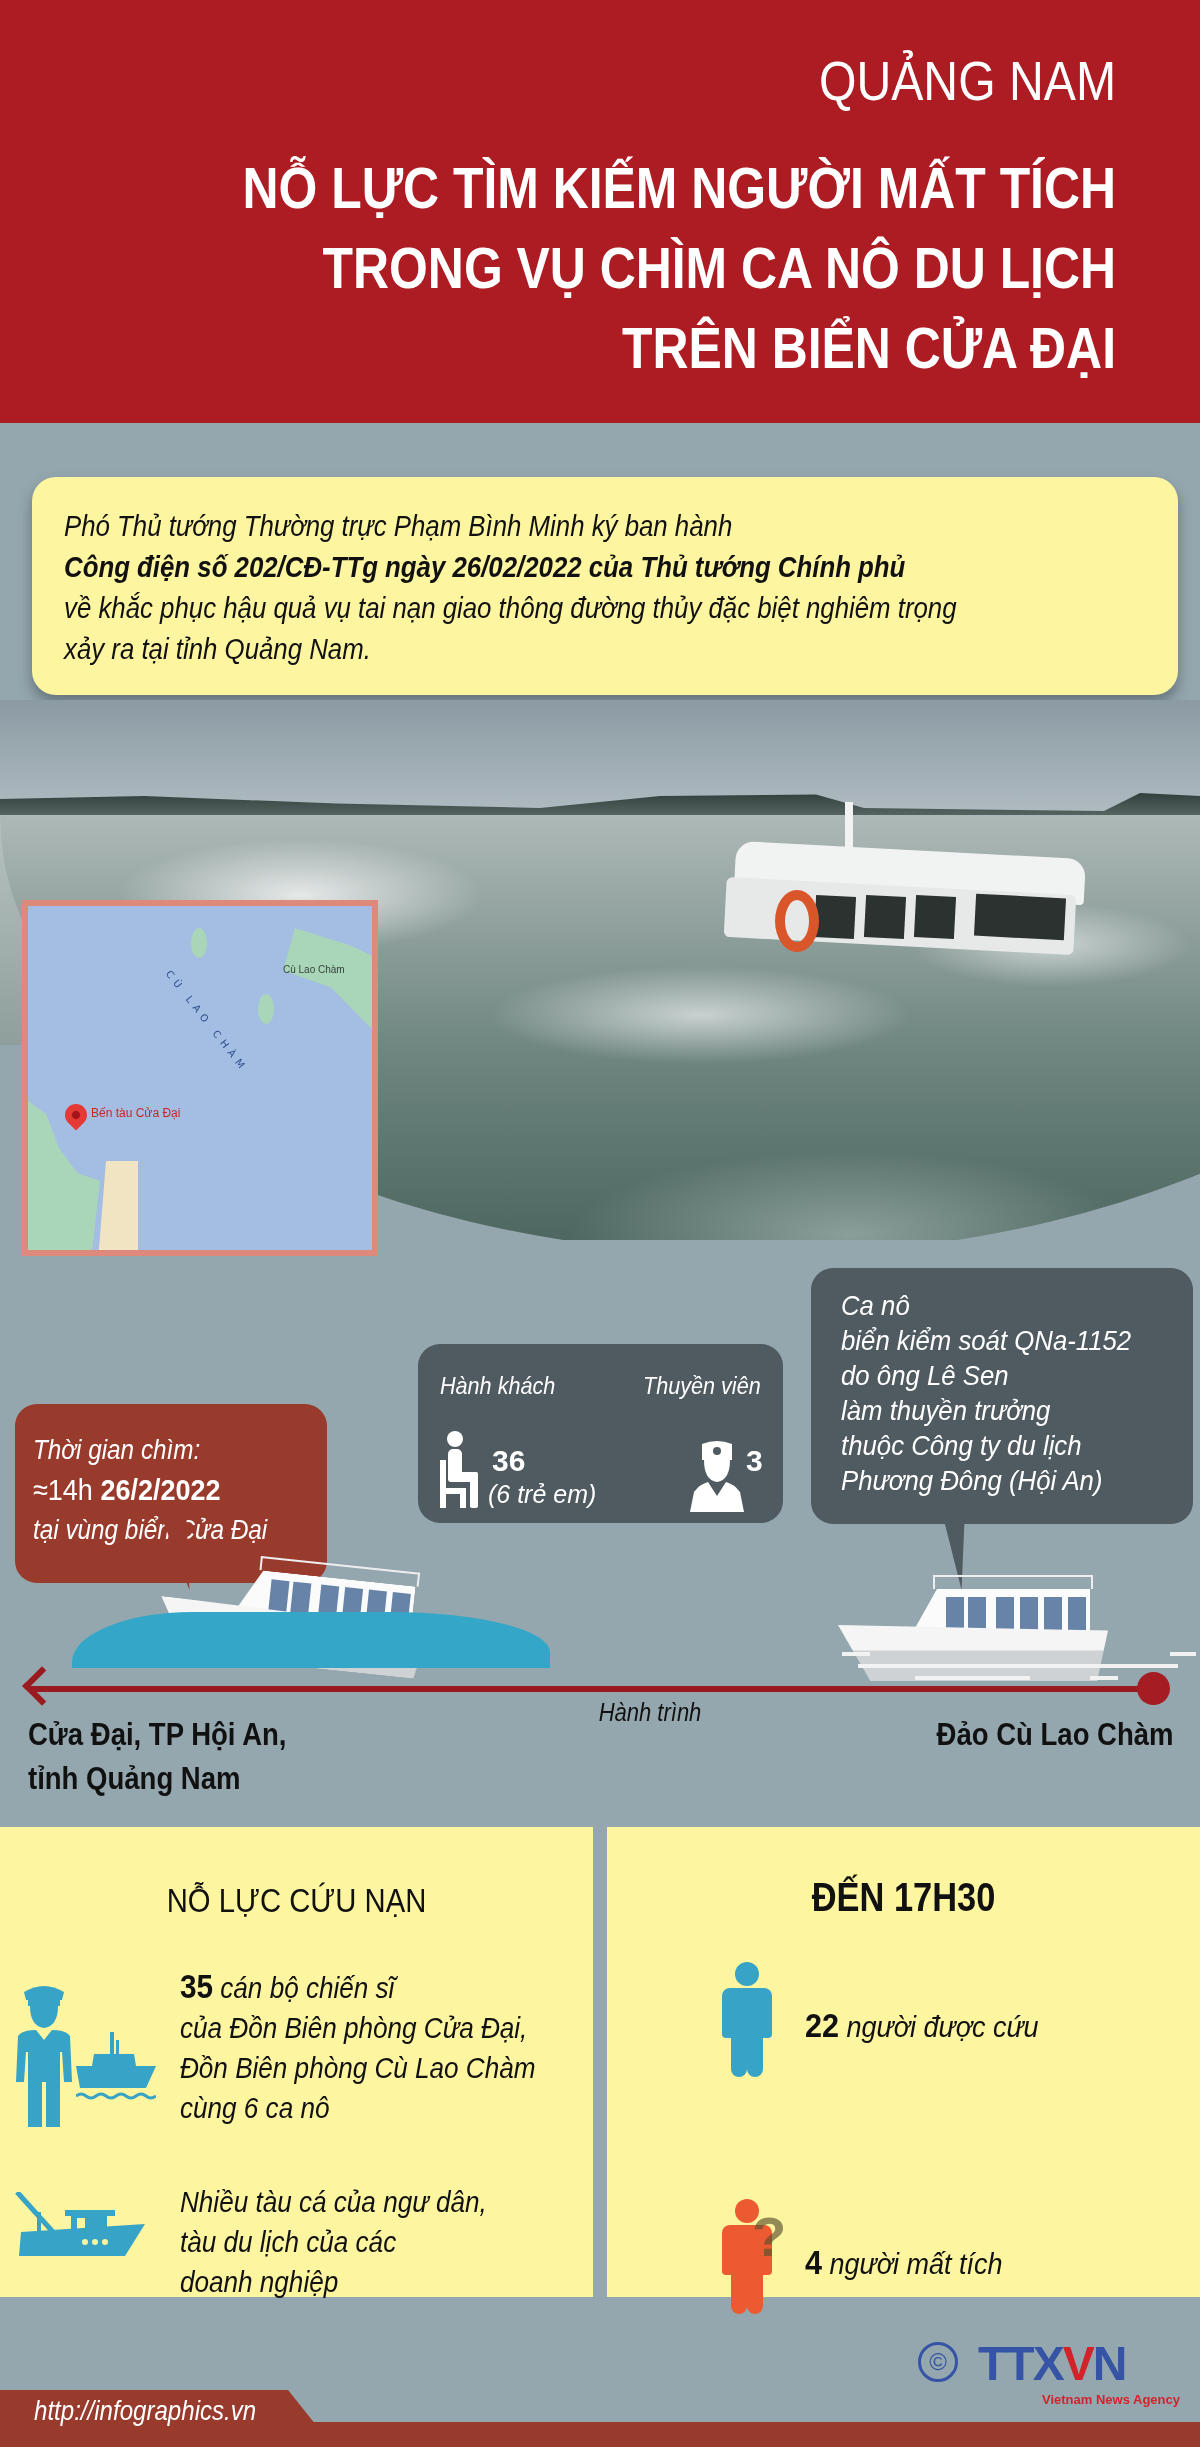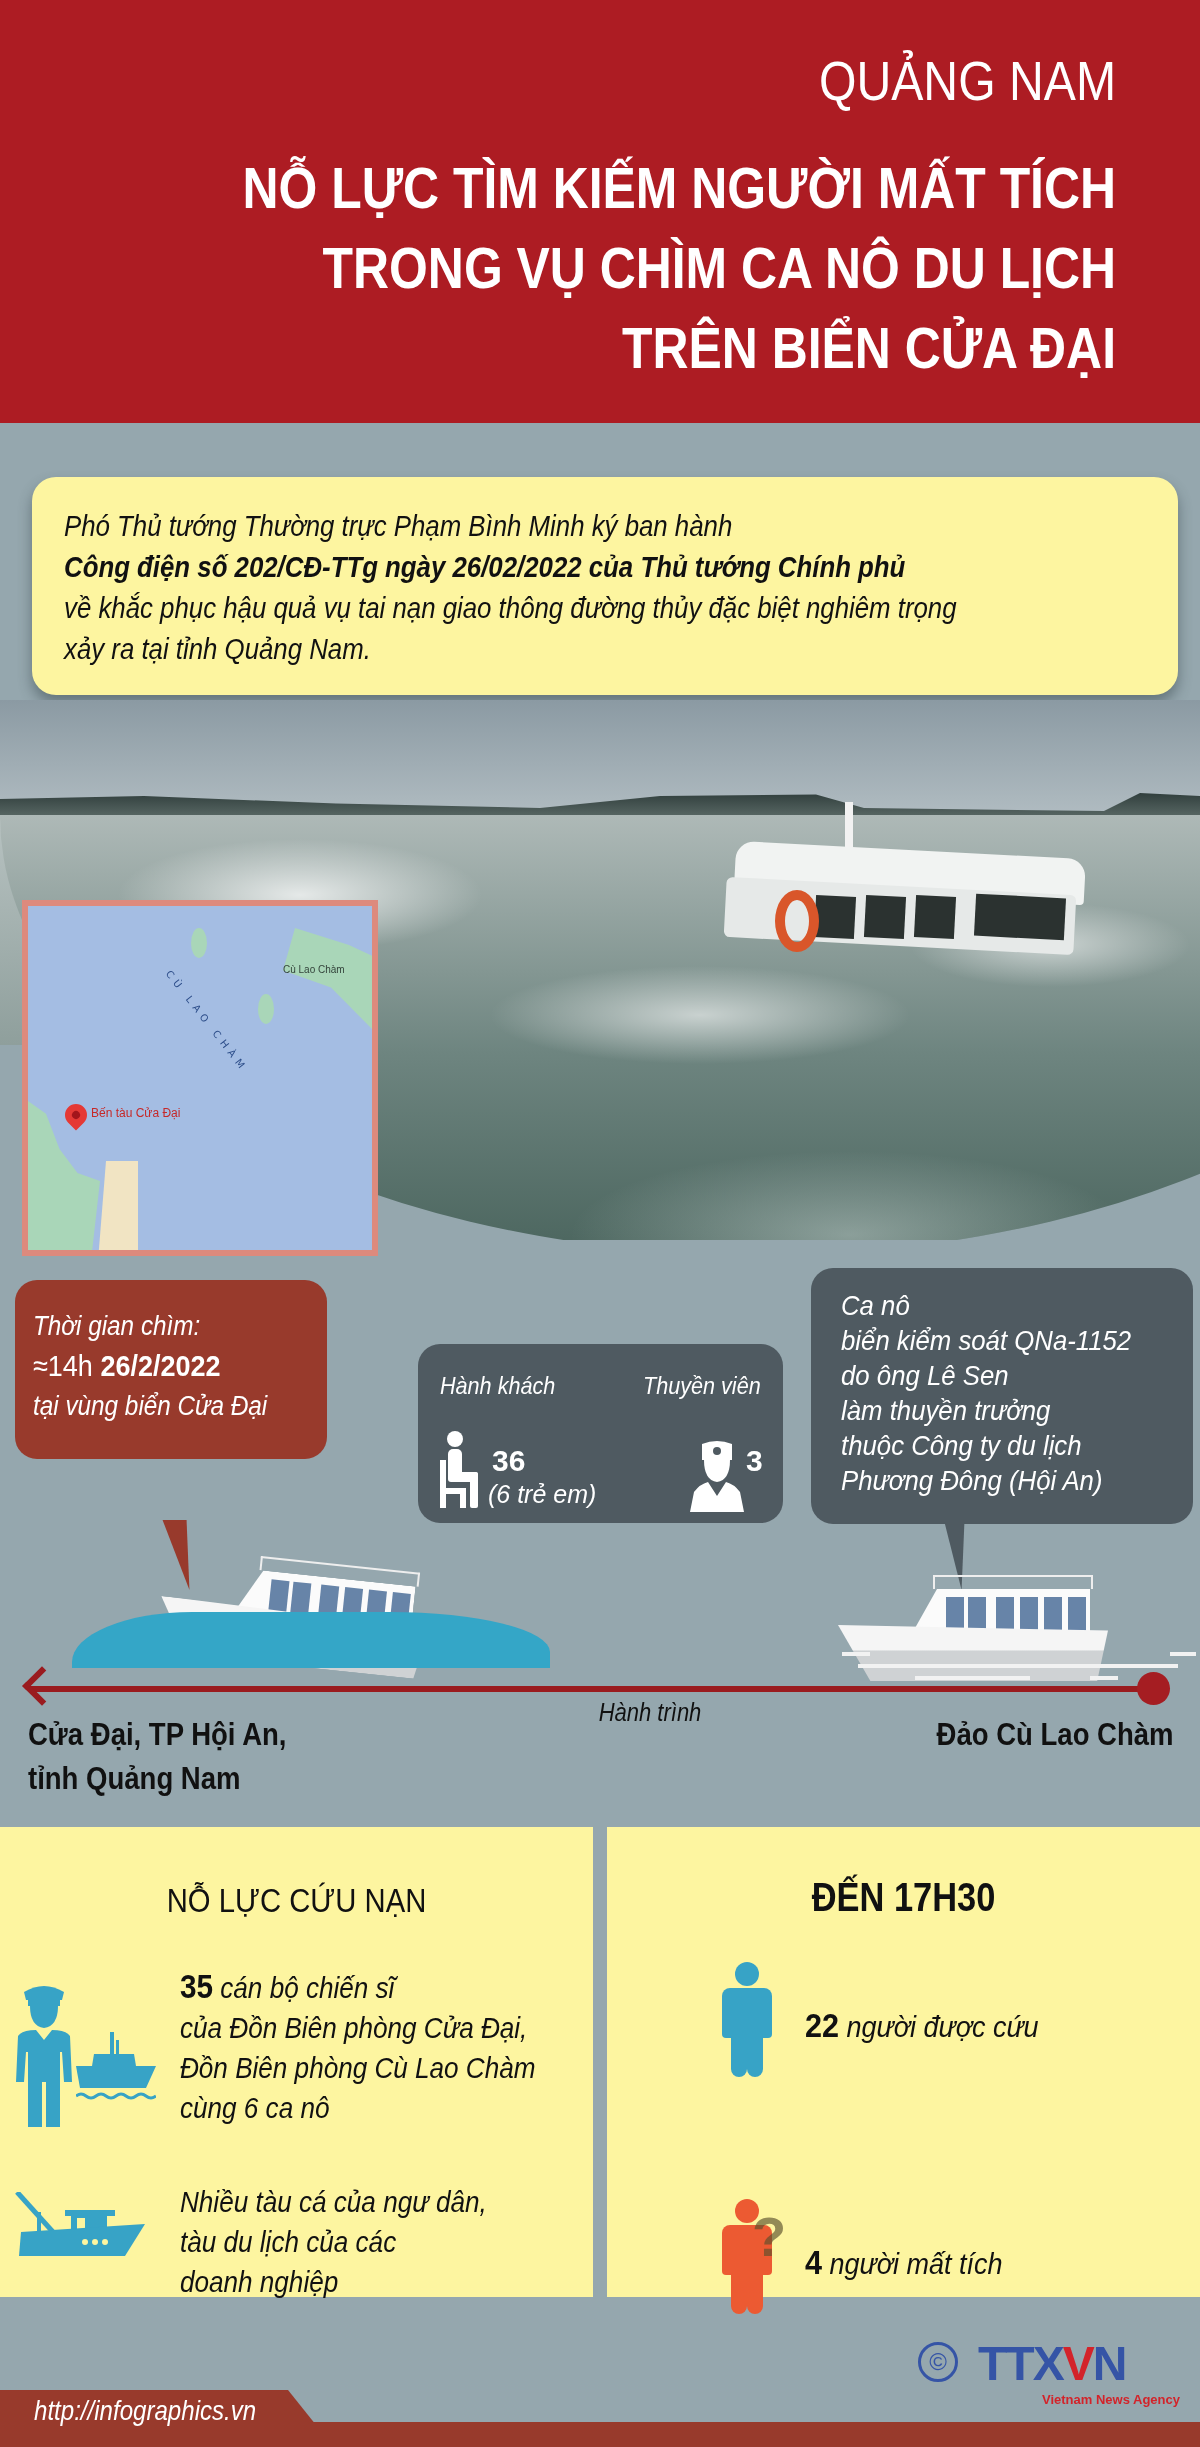--- a/index.html
+++ b/index.html
@@ -47,21 +47,21 @@
   .map .land-sw { position: absolute; left: 0; top: 195px; width: 90px; height: 160px; background: #a9d6b8; clip-path: polygon(0 0, 20% 8%, 35% 30%, 55% 45%, 80% 50%, 70% 100%, 0 100%); }
   .map .sand { position: absolute; left: 70px; top: 255px; width: 40px; height: 100px; background: #f1e4c3; clip-path: polygon(20% 0, 100% 0, 100% 100%, 0 100%); }
   .map .chain-label { position: absolute; left: 140px; top: 60px; font-family: "DejaVu Sans", sans-serif; font-size: 10px; letter-spacing: 5px; color: #2d4e8a; transform: rotate(52deg); transform-origin: left; }
   .map .isl-label { position: absolute; left: 255px; top: 58px; font-size: 10px; color: #33433a; }
   .map .pin { position: absolute; left: 37px; top: 198px; width: 22px; height: 22px; background: #e53935; border-radius: 50% 50% 50% 0; transform: rotate(-45deg); }
   .map .pin::after { content: ""; position: absolute; left: 7px; top: 7px; width: 8px; height: 8px; background: #a3151b; border-radius: 50%; }
   .map .pin-label { position: absolute; left: 63px; top: 200px; font-size: 12px; color: #c62828; }
 
   
   .card { position: absolute; border-radius: 22px; color: #fff; }
-  .card-sink { left: 15px; top: 1280px; width: 312px; height: 179px; background: #983a2c; padding: 26px 0 0 18px; }
+  .card-sink { left: 15px; top: 1404px; width: 312px; height: 179px; background: #983a2c; padding: 26px 0 0 18px; }
   .card-sink .l1, .card-sink .l3 { font-size: 27px; font-style: italic; line-height: 40px; white-space: nowrap; transform: scaleX(0.9); transform-origin: left; }
   .card-sink .l2 { font-size: 30px; line-height: 40px; white-space: nowrap; transform: scaleX(0.9); transform-origin: left; }
   .card-sink .l2 b { font-weight: 700; }
   .tail-sink { position: absolute; left: 170px; top: 1520px; width: 0; height: 0; border-left: 12px solid transparent; border-right: 12px solid transparent; border-top: 70px solid #983a2c; transform: skewX(12deg); }
 
   .card-stats { left: 418px; top: 1344px; width: 365px; height: 179px; background: #4f5a61; }
   .card-stats .h { position: absolute; top: 28px; font-size: 24px; font-style: italic; white-space: nowrap; transform: scaleX(0.9); transform-origin: left; }
   .card-stats .num { position: absolute; font-size: 30px; font-weight: 700; }
   .card-stats .sub { position: absolute; font-size: 25px; font-style: italic; white-space: nowrap; }
 

